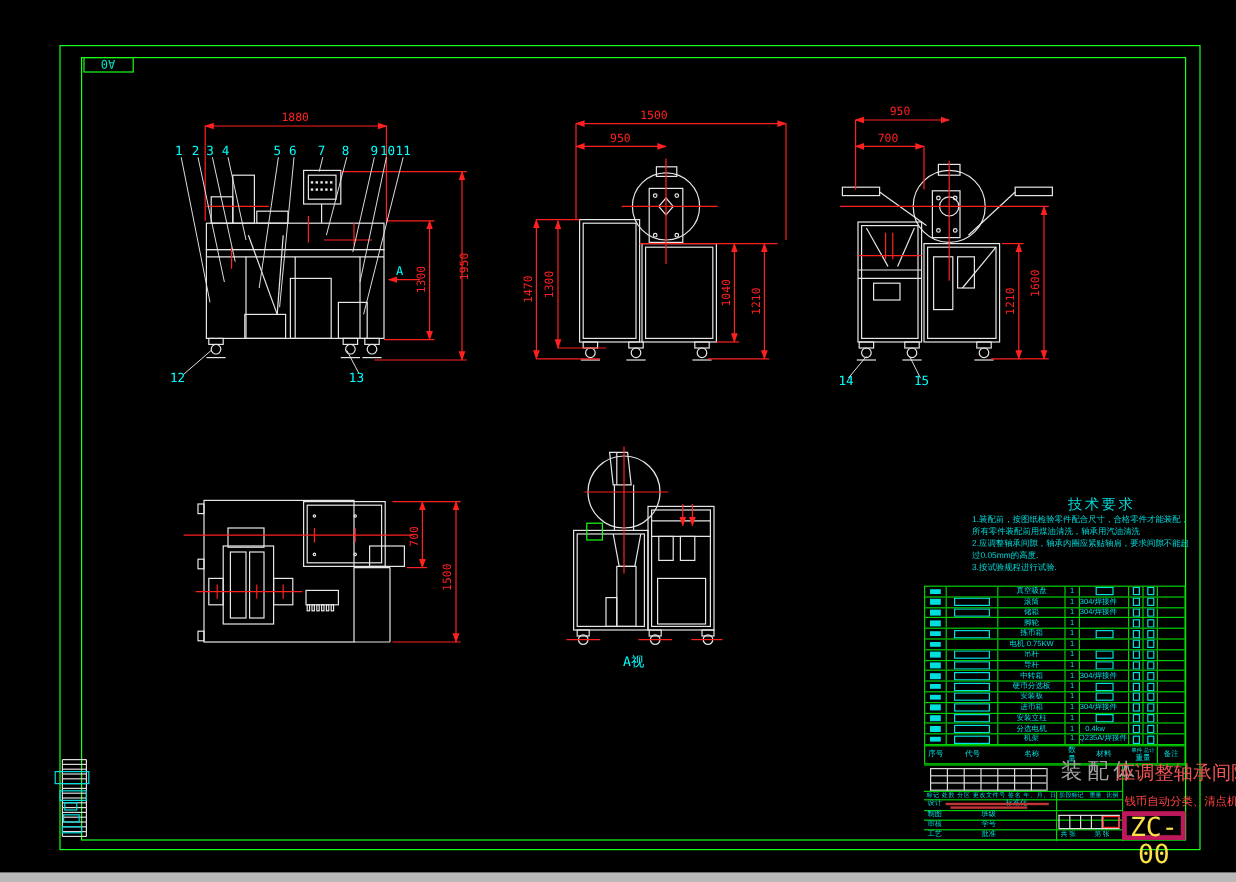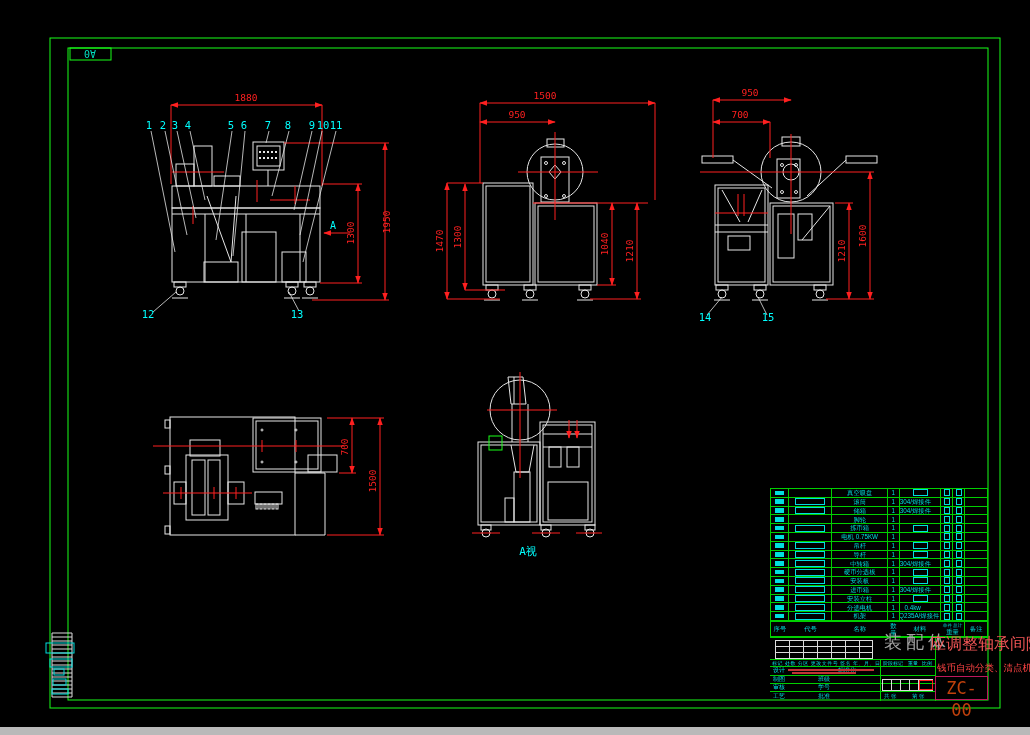--- a/index.html
+++ b/index.html
@@ -29,23 +29,23 @@
   #bomhead .sub{font-size:4.6px;line-height:5px;}
   
   #tblock{position:absolute;left:770px;top:637px;width:218px;height:63px;
           border-top:1px solid #00d000;box-sizing:border-box;color:#00dede;}
   #tblock .lbl{position:absolute;font-size:6px;line-height:7px;white-space:nowrap;}
   .wline{position:absolute;background:#dcdcdc;}
   .gline{position:absolute;background:#00d000;}
   .redline{position:absolute;background:#c03434;}
   .redbox{position:absolute;border:1px solid #ff2020;}
   .redtext{position:absolute;color:#ff4444;white-space:nowrap;}
-  #zc{position:absolute;left:935px;top:676px;width:53px;height:24px;border:1px solid #be185d;
-      box-sizing:border-box;color:#c2410c;font-family:"DejaVu Sans Mono",monospace;
-      font-size:17px;line-height:22px;text-align:center;}
+  #zc{position:absolute;left:935px;top:676px;width:53px;height:24px;border:4px solid #be185d;
+      box-sizing:border-box;color:#fde047;font-family:"DejaVu Sans Mono",monospace;
+      font-size:22px;line-height:22px;text-align:center;}
   #graybar{position:absolute;left:0;top:727px;width:1030px;height:8px;background:#b9b9b9;}
 </style>
 </head>
 <body>
 
 <div id="canvas">
 
 <svg width="1030" height="735" viewBox="0 0 1030 735" style="position:absolute;left:0;top:0">
   <defs>
     <marker id="ar" viewBox="0 0 10 10" refX="9" refY="5" markerWidth="8" markerHeight="8" orient="auto-start-reverse">
@@ -379,20 +379,28 @@
     <g stroke="#00dede" fill="none" stroke-width="1">
       <rect x="46" y="643" width="28" height="10"></rect>
       <rect x="50" y="659" width="22" height="8"></rect>
       <rect x="54" y="669" width="10" height="6"></rect>
       <rect x="53" y="679" width="13" height="6"></rect>
       <rect x="52" y="689" width="16" height="5"></rect>
     </g>
   </g>
 </svg>
 
+<div id="tech">
+  <div class="tt">技术要求</div>
+  <div class="tl">1.装配前，按图纸检验零件配合尺寸，合格零件才能装配，</div>
+  <div class="tl">所有零件装配前用煤油清洗，轴承用汽油清洗</div>
+  <div class="tl">2.应调整轴承间隙，轴承内圈应紧贴轴肩，要求间隙不能超</div>
+  <div class="tl">过0.05mm的高度.</div>
+  <div class="tl">3.按试验规程进行试验.</div>
+</div>
 
 <div id="bom">
   <div id="bomrows">
 
       <div class="bomrow">
         <div class="c seq">
             <i class="fillbox"></i>
           </div>
         <div class="c code">
             <i class="codebox" style="visibility: hidden;"></i>

